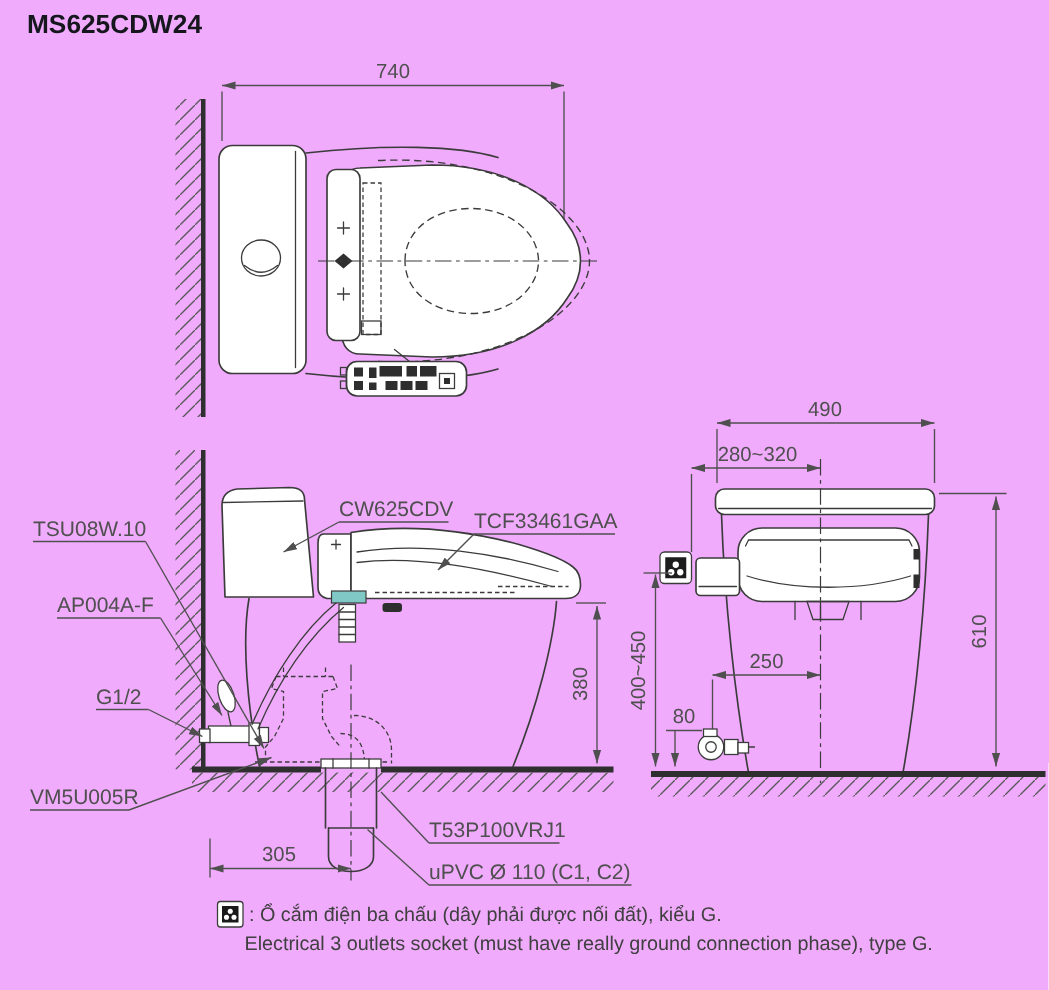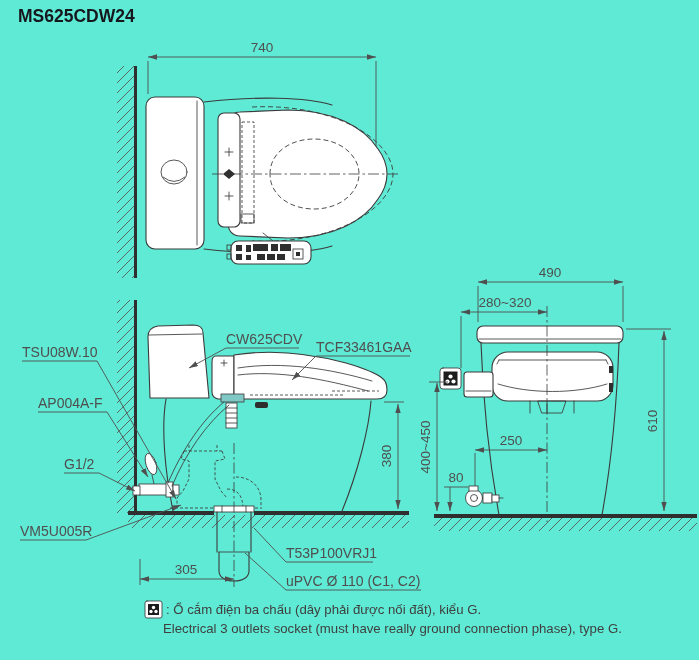--- a/index.html
+++ b/index.html
@@ -1,16 +1,16 @@
 <!DOCTYPE html>
 <html><head>
 <meta charset="utf-8">
 <style>
   html,body{margin:0;padding:0;background:#ffffff;}
-  .page{position:relative;width:699px;height:660px;background:#5eead4;overflow:hidden;
+  .page{position:relative;width:699px;height:660px;background:#f0abfc;overflow:hidden;
         font-family:"Liberation Sans", sans-serif;}
   svg{display:block}
   .ln{fill:none;stroke:#3b3b3b;stroke-width:1.1;stroke-linecap:round;stroke-linejoin:round;}
   .th{fill:none;stroke:#3b3b3b;stroke-width:0.85;stroke-linecap:round;}
   .dash{fill:none;stroke:#3b3b3b;stroke-width:0.9;stroke-dasharray:5 3;}
   .dsh2{fill:none;stroke:#3b3b3b;stroke-width:0.85;stroke-dasharray:3 2;}
   .cl{fill:none;stroke:#3b3b3b;stroke-width:0.8;stroke-dasharray:11 3 2.5 3;}
   .dim{fill:none;stroke:#4f4f4f;stroke-width:0.9;}
   .solidfill{fill:#2f2f2f;stroke:none;}
   .btn{fill:#2e2e2e;stroke:none;}

